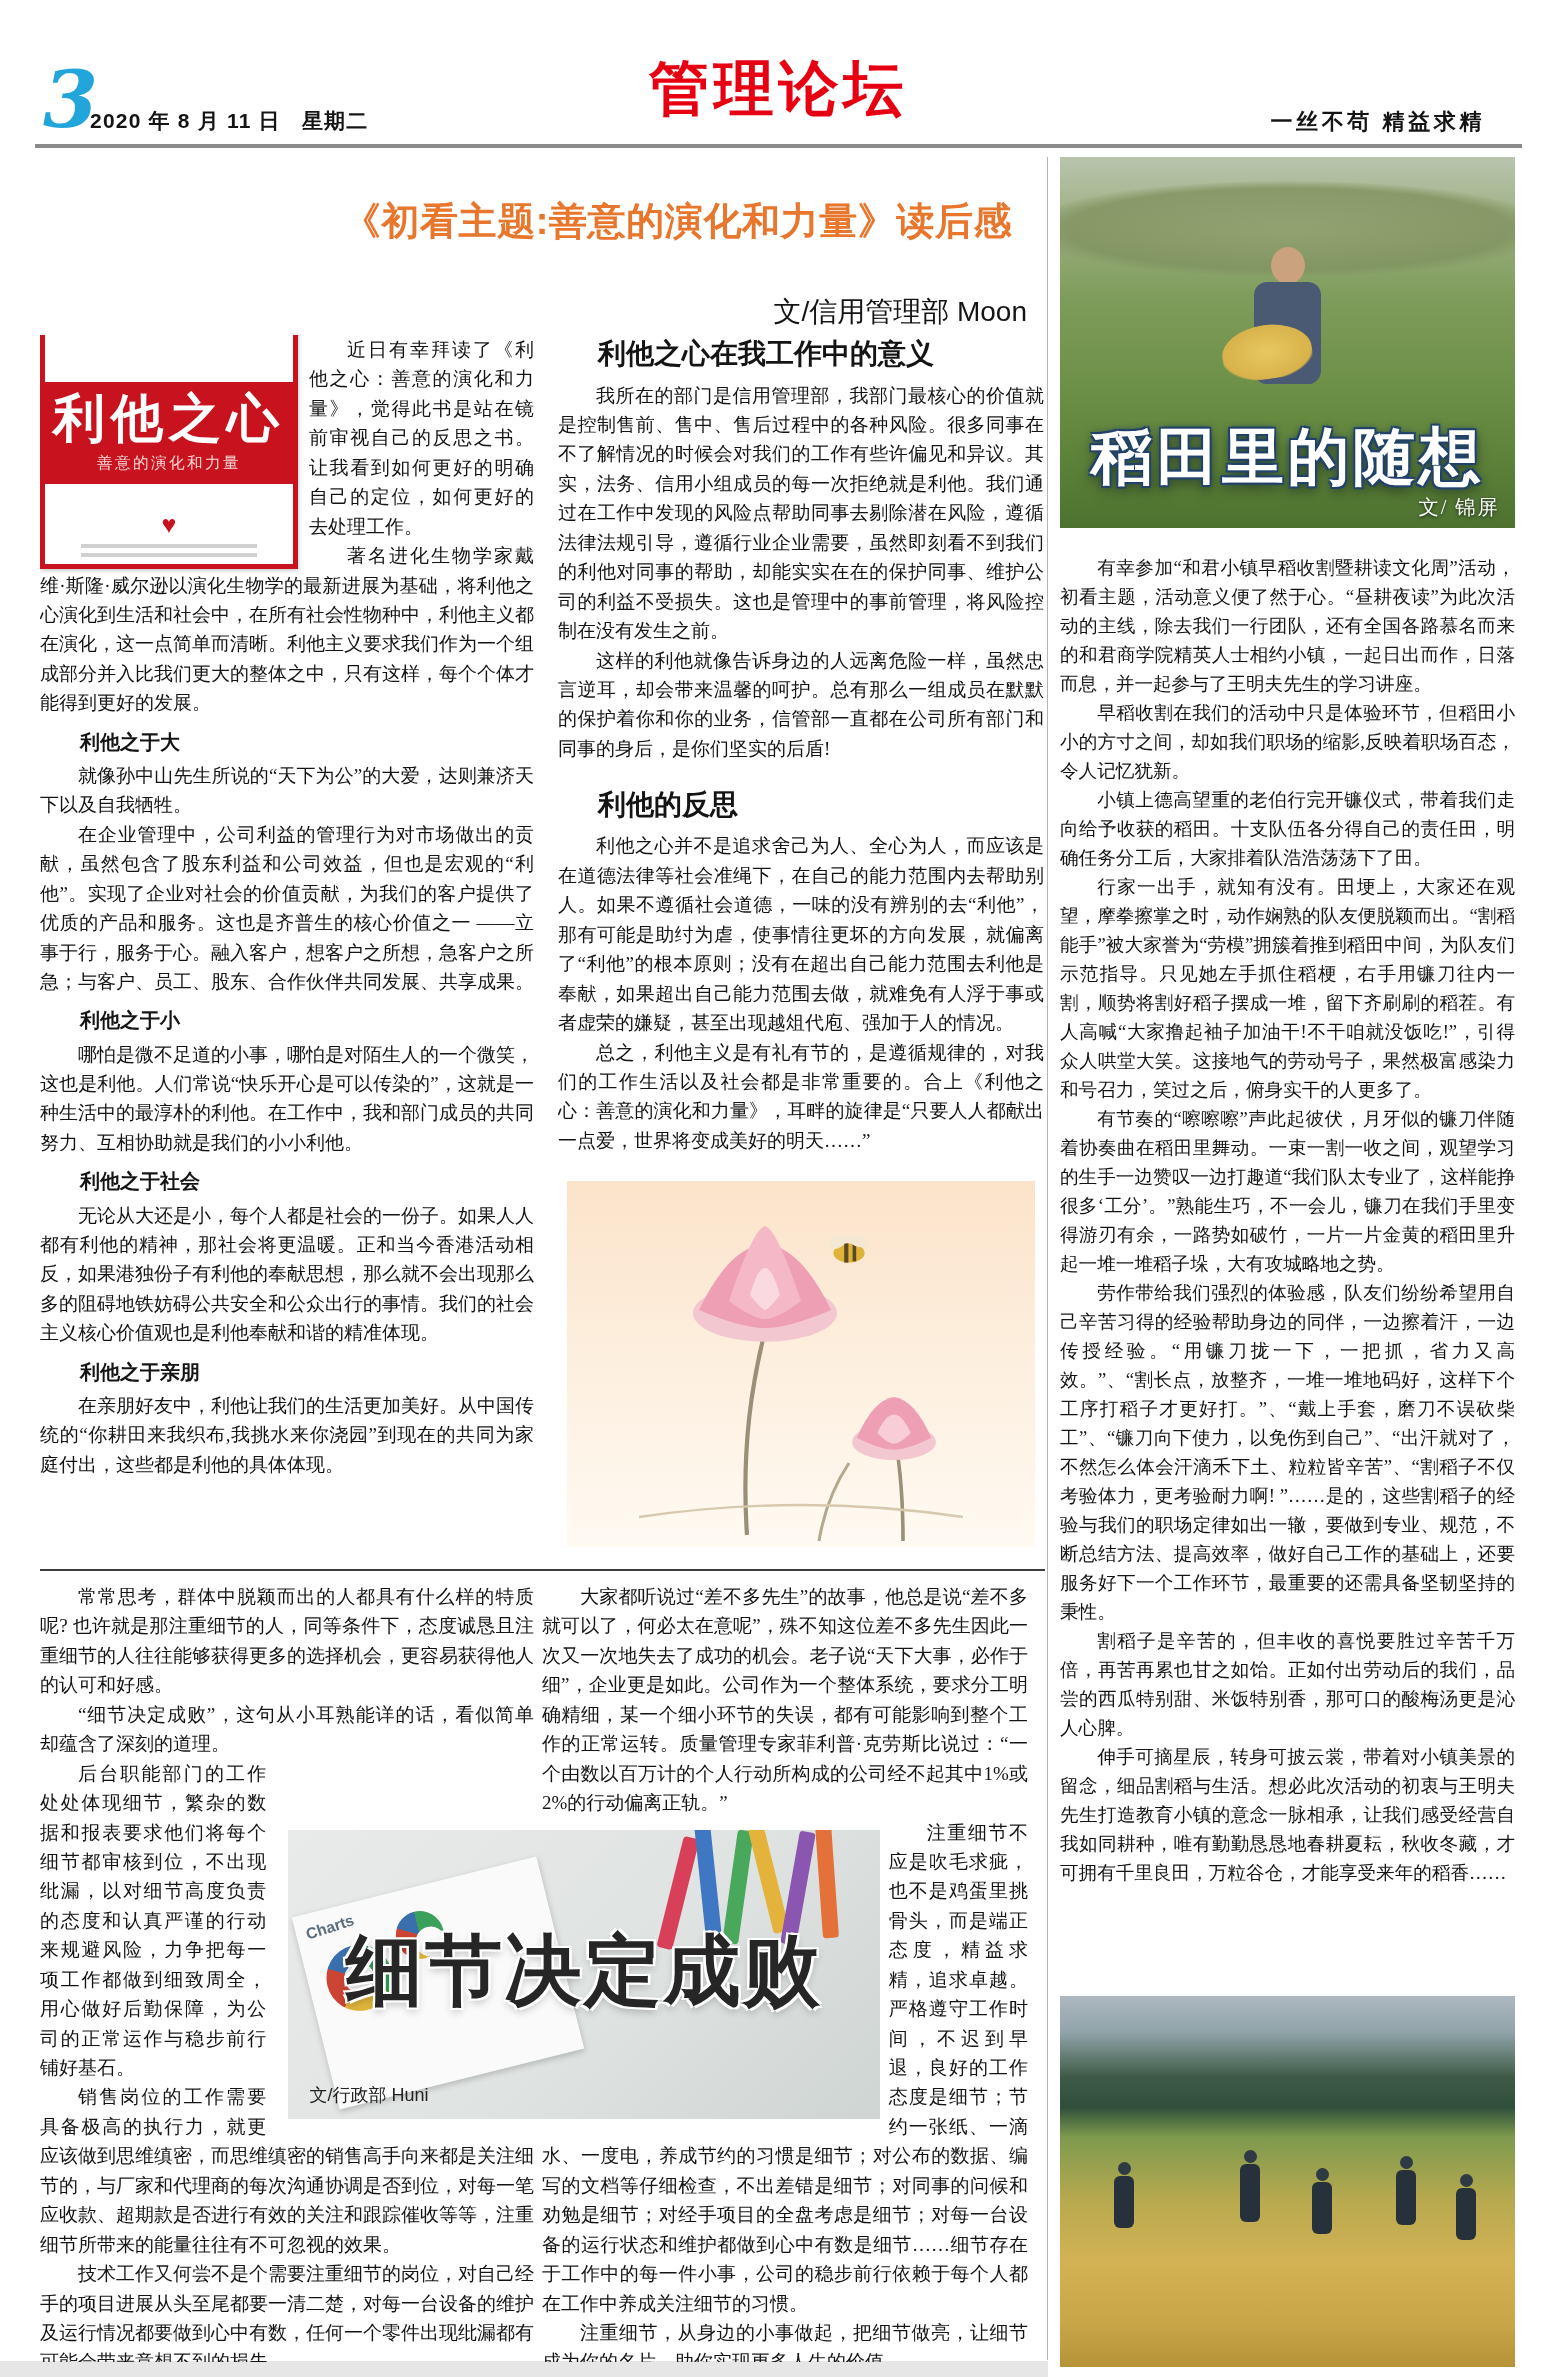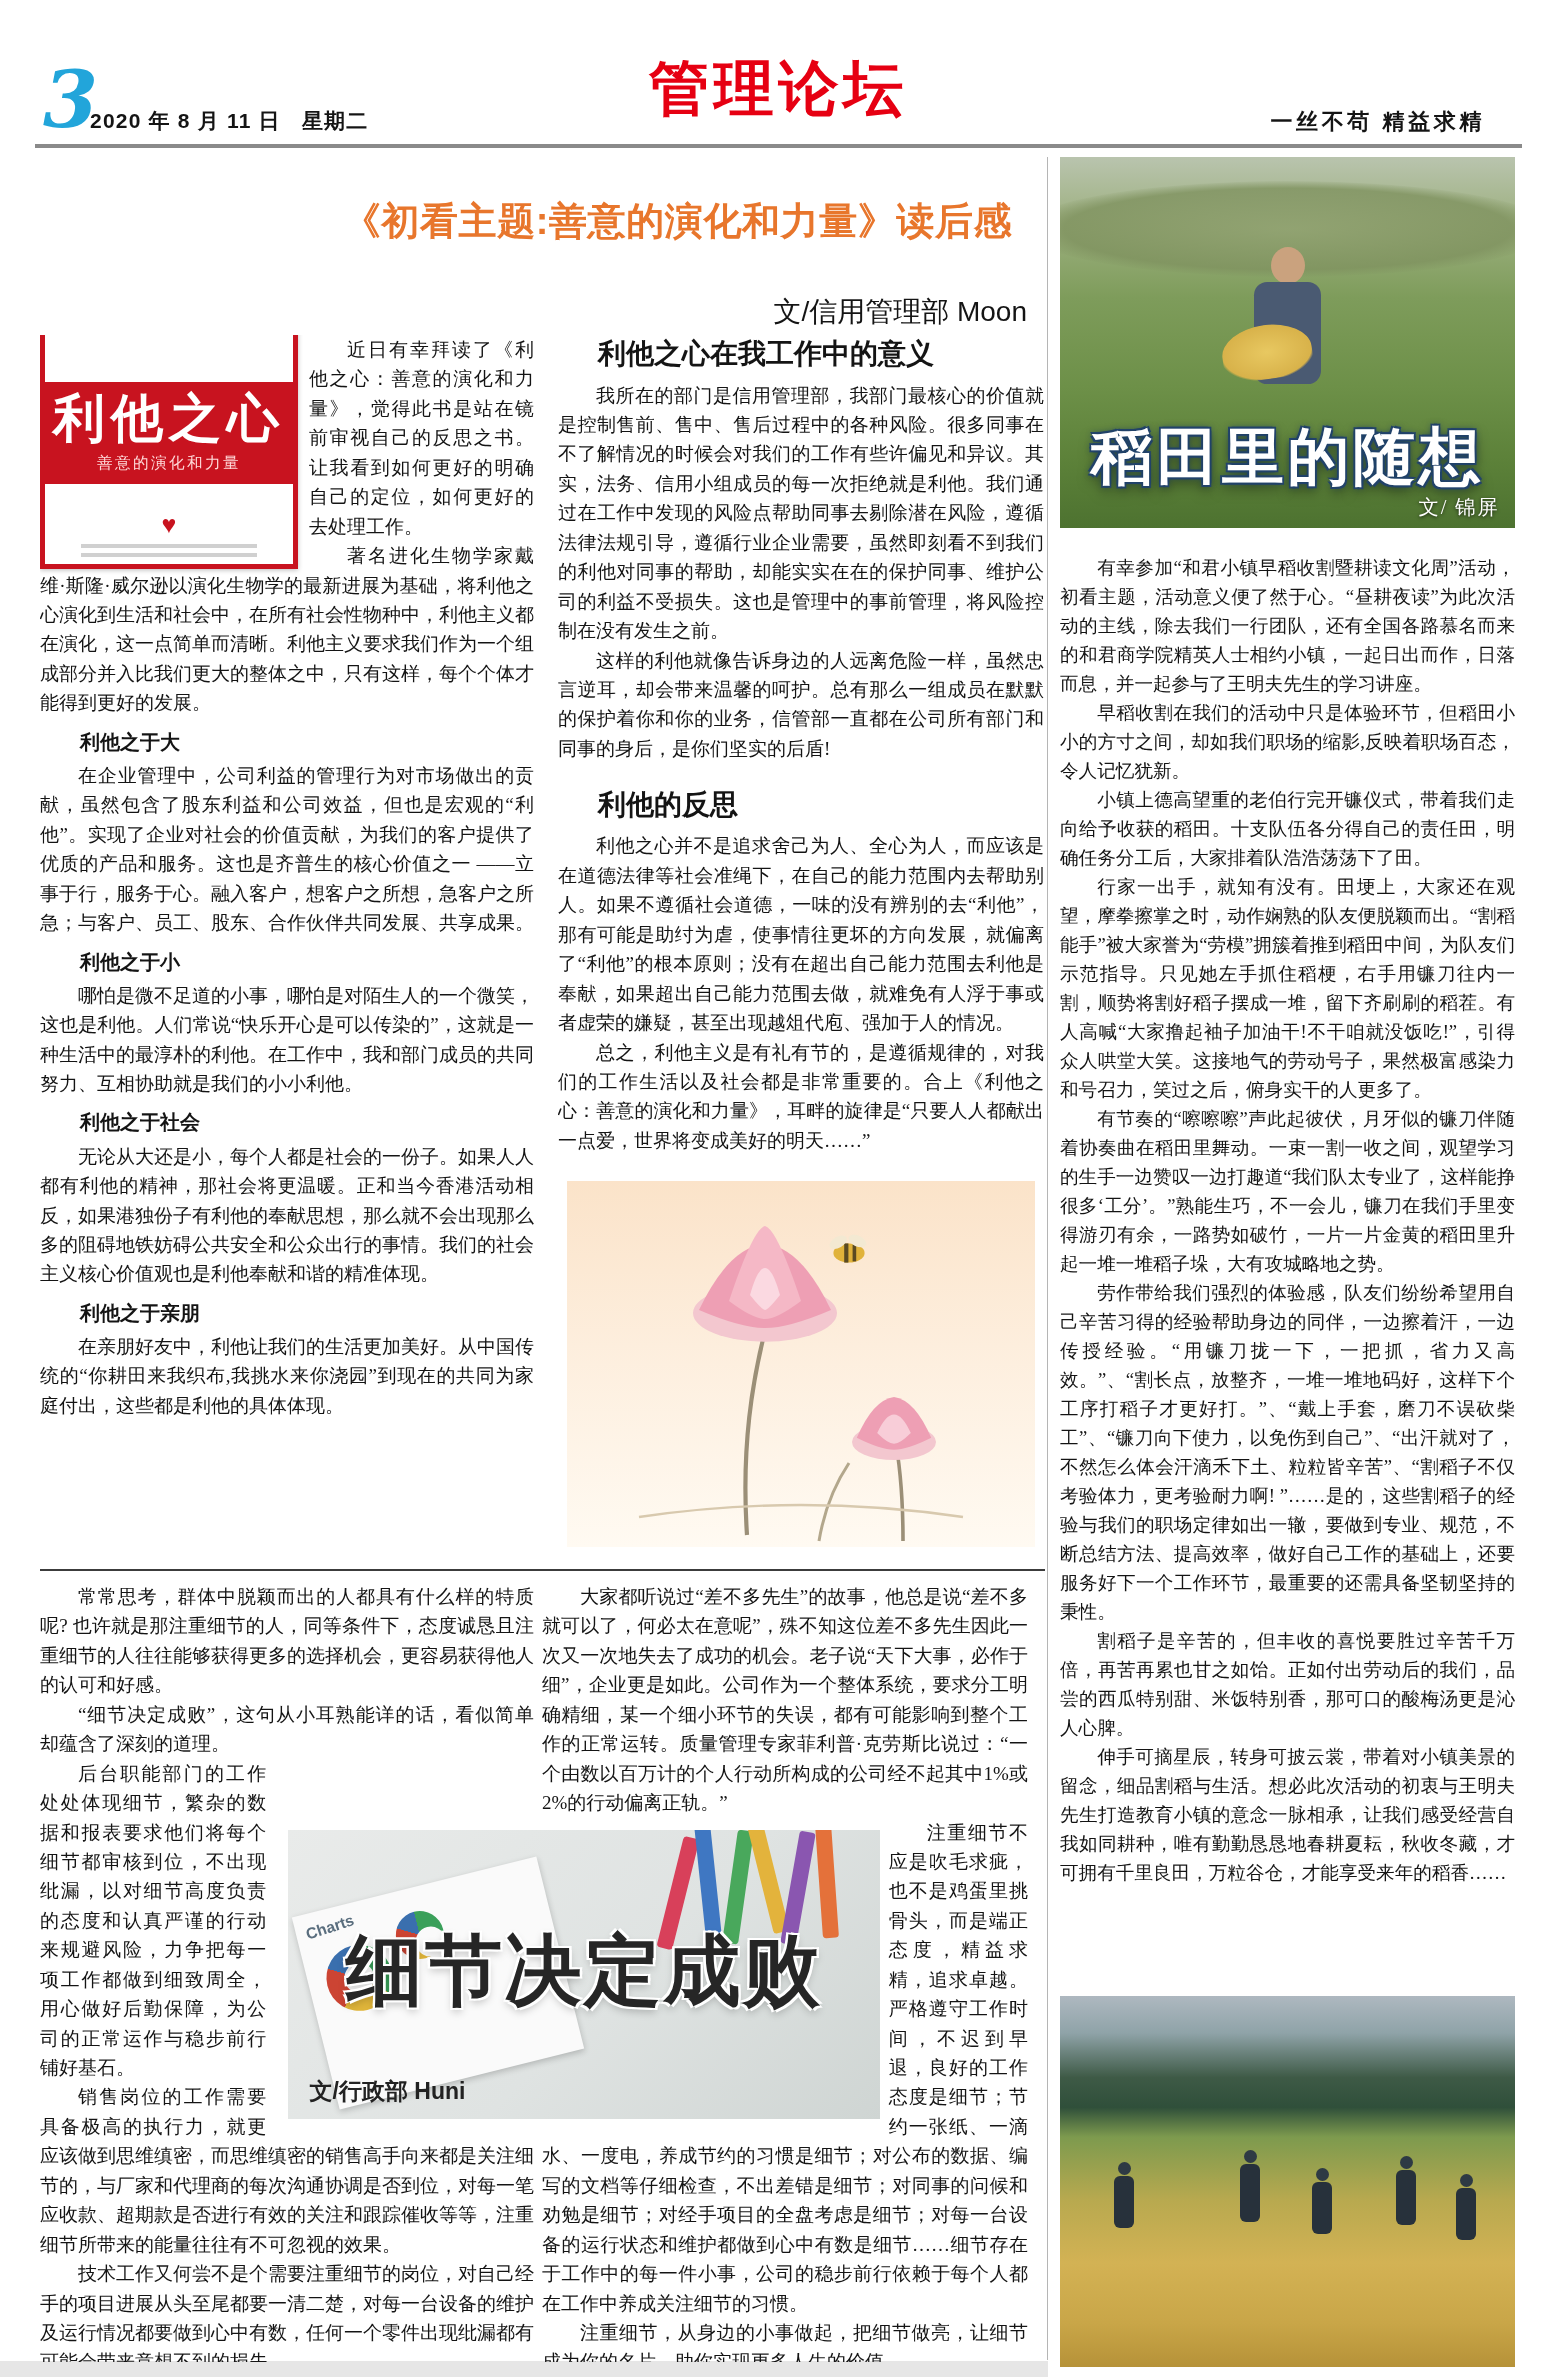--- a/index.html
+++ b/index.html
@@ -67,21 +67,21 @@
   .paperA .cword{position:absolute;left:9.6px;top:9.6px;font-size:15.6px;font-weight:bold;color:#5a6e7e;
           font-family:"Liberation Sans",sans-serif;transform:rotate(-4deg);}
   .donut{position:absolute;width:66px;height:66px;border-radius:50%;
          background:conic-gradient(#3aa05a 0 130deg,#e0b53a 130deg 220deg,#cc4433 220deg 300deg,#3a6fae 300deg 360deg);}
   .donut::after{content:"";position:absolute;left:18px;top:18px;width:30px;height:30px;border-radius:50%;background:#fafafa;}
   .pencils{position:absolute;right:18px;top:-6px;width:198px;height:156px;}
   .pencil{position:absolute;width:15.6px;height:114px;border-radius:3.6px;}
   .dtitle{position:absolute;left:0;right:0;top:90px;text-align:center;font-size:77px;font-weight:bold;
           color:#262626;font-family:"Liberation Sans","DejaVu Sans",sans-serif;letter-spacing:2.4px;
           text-shadow:-2.4px -2.4px 0 #fff,2.4px -2.4px 0 #fff,-2.4px 2.4px 0 #fff,2.4px 2.4px 0 #fff,0 3.6px 8.4px rgba(0,0,0,.25);}
-  .dby{position:absolute;left:21.6px;bottom:12px;font-size:23px;font-weight:bold;color:#222;
+  .dby{position:absolute;left:21.6px;bottom:12px;font-size:18px;font-weight:normal;color:#222;
        font-family:"Liberation Sans",sans-serif;}
 
   
   .rcol{position:absolute;left:1060px;top:157px;width:455px;}
   .rphoto1{position:relative;height:371px;overflow:hidden;
     background:linear-gradient(180deg,#b9c4ae 0%,#9db07f 18%,#7e9c5b 38%,#6d9048 62%,#5c8139 82%,#4d7230 100%);}
   .hill{position:absolute;left:-36px;top:24px;width:528px;height:96px;border-radius:50%;
         background:radial-gradient(ellipse at center,#8fa06f 0%,#7f925f 60%,transparent 72%);opacity:.8;}
   .farmer{position:absolute;left:180px;top:90px;width:96px;height:198px;}
   .farmer .head{position:absolute;left:31px;top:0;width:34px;height:37px;border-radius:50%;background:#caa27e;}
@@ -130,20 +130,21 @@
             <div class="coverfoot">
               <span class="coverheart">♥</span>
               <div class="bar"></div>
               <div class="bar"></div>
             </div>
           </div>
         </div>
         <p class="bp ind">近日有幸拜读了《利他之心：善意的演化和力量》，觉得此书是站在镜前审视自己的反思之书。让我看到如何更好的明确自己的定位，如何更好的去处理工作。</p>
         <p class="bp ind">著名进化生物学家戴维·斯隆·威尔逊以演化生物学的最新进展为基础，将利他之心演化到生活和社会中，在所有社会性物种中，利他主义都在演化，这一点简单而清晰。利他主义要求我们作为一个组成部分并入比我们更大的整体之中，只有这样，每个个体才能得到更好的发展。</p>
         <div class="shead">利他之于大</div>
+        <p class="bp ind">就像孙中山先生所说的“天下为公”的大爱，达则兼济天下以及自我牺牲。</p>
         <p class="bp ind">在企业管理中，公司利益的管理行为对市场做出的贡献，虽然包含了股东利益和公司效益，但也是宏观的“利他”。实现了企业对社会的价值贡献，为我们的客户提供了优质的产品和服务。这也是齐普生的核心价值之一 ——立事于行，服务于心。融入客户，想客户之所想，急客户之所急；与客户、员工、股东、合作伙伴共同发展、共享成果。</p>
         <div class="shead">利他之于小</div>
         <p class="bp ind">哪怕是微不足道的小事，哪怕是对陌生人的一个微笑，这也是利他。人们常说“快乐开心是可以传染的”，这就是一种生活中的最淳朴的利他。在工作中，我和部门成员的共同努力、互相协助就是我们的小小利他。</p>
         <div class="shead">利他之于社会</div>
         <p class="bp ind">无论从大还是小，每个人都是社会的一份子。如果人人都有利他的精神，那社会将更温暖。正和当今香港活动相反，如果港独份子有利他的奉献思想，那么就不会出现那么多的阻碍地铁妨碍公共安全和公众出行的事情。我们的社会主义核心价值观也是利他奉献和谐的精准体现。</p>
         <div class="shead">利他之于亲朋</div>
         <p class="bp ind">在亲朋好友中，利他让我们的生活更加美好。从中国传统的“你耕田来我织布,我挑水来你浇园”到现在的共同为家庭付出，这些都是利他的具体体现。</p>
       </div>
       <div class="acol2">
         <div class="c2wrap">

